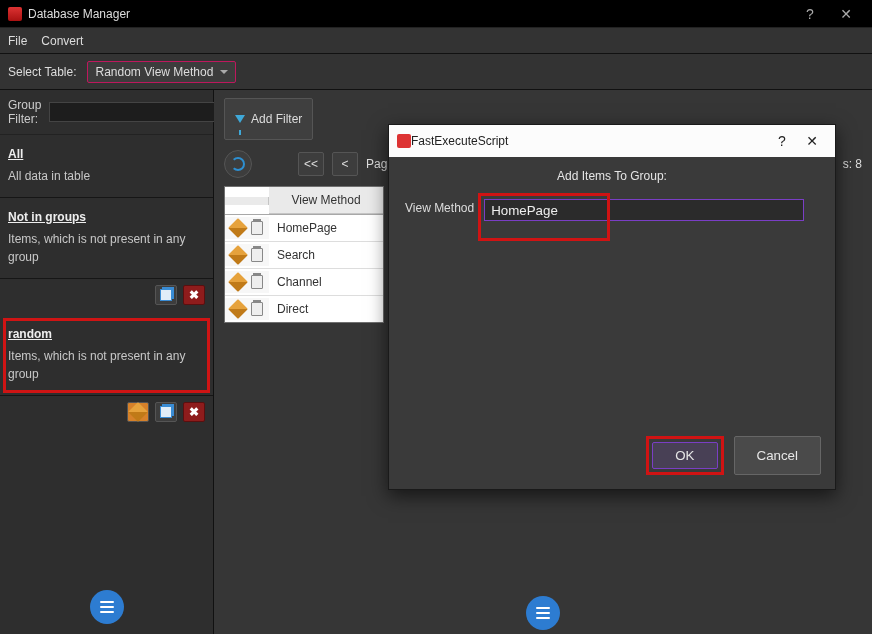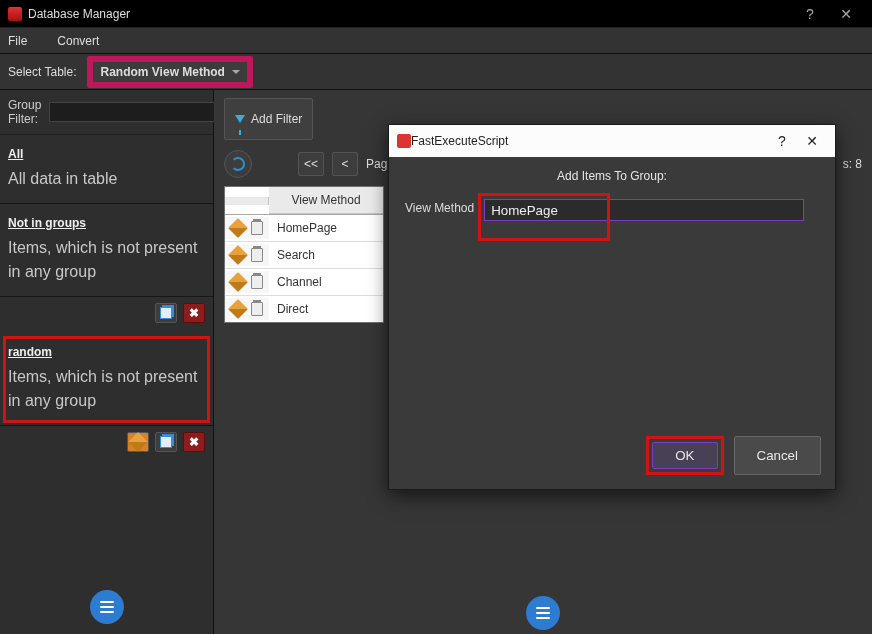--- a/index.html
+++ b/index.html
@@ -27,42 +27,41 @@
     border-radius: 2px;
     margin-right: 6px;
   }
   .titlebar .title { color: #ddd; font-size: 12px; }
   .titlebar .spacer { flex: 1; }
   .titlebar .winbtn { width: 36px; text-align: center; color: #aaa; font-size: 14px; cursor: pointer; }
   .menubar {
     height: 26px;
     display: flex;
     align-items: center;
-    gap: 30px;
+    gap: 14px;
     padding: 0 8px;
     border-bottom: 1px solid #111;
     background:#333;
   }
   .menubar span { color: #ddd; cursor: pointer; }
   .selectbar {
     height: 36px;
     display: flex;
     align-items: center;
     gap: 10px;
     padding: 0 8px;
     background:#333;
     border-bottom: 1px solid #111;
   }
   .selectbar label { color: #ddd; }
   .dropdown {
-    background:#3c3c3c; border:6px solid #be185d; color:#ddd;
+    background:#3c3c3c; border:1px solid #be185d; color:#ddd;
     padding:3px 22px 3px 8px;
     position:relative; border-radius:2px;
     cursor:pointer;
-    font-weight:bold;
   }
   .dropdown::after{
     content:""; position:absolute; right:7px; top:50%;
     border:4px solid transparent; border-top-color:#aaa; transform:translateY(-2px);
   }
   .content { display:flex; height: calc(634px - 28px - 26px - 36px); }
   .sidebar {
     width: 214px;
     background:#2e2e2e;
     border-right:1px solid #111;
@@ -72,21 +71,21 @@
   .group-filter input {
     flex:1; background:#1d1d1d; border:1px solid #444; height:20px; color:#ddd; padding:0 4px;
   }
   .group-block {
     padding:12px 8px;
     border-bottom:1px solid #161616;
     text-align:left;
     position:relative;
   }
   .group-block .g-title { text-decoration:underline; font-weight:bold; color:#eee; margin-bottom:6px; display:block;}
-  .group-block .g-desc { color:#c8c8c8; line-height:1.5; font-size:16px; }
+  .group-block .g-desc { color:#c8c8c8; line-height:1.5; font-size:12px; }
   .group-actions { display:flex; justify-content:flex-end; gap:6px; padding:6px 8px 10px; }
   .smbtn {
     width:22px; height:20px; border:1px solid #555; background:#3d3d3d; border-radius:2px;
     display:flex; align-items:center; justify-content:center; cursor:pointer;
   }
   .smbtn.del { background:#8e1c1c; border-color:#5a0f0f; color:#fff; font-weight:bold;}
   .smbtn.edit { background:#d6812a; }
   .hl-red { outline:3px solid #cf1414; outline-offset:-6px; }
   .sidebar .bottom { margin-top:auto; text-align:center; padding:10px 0; }
   .circ-btn {

